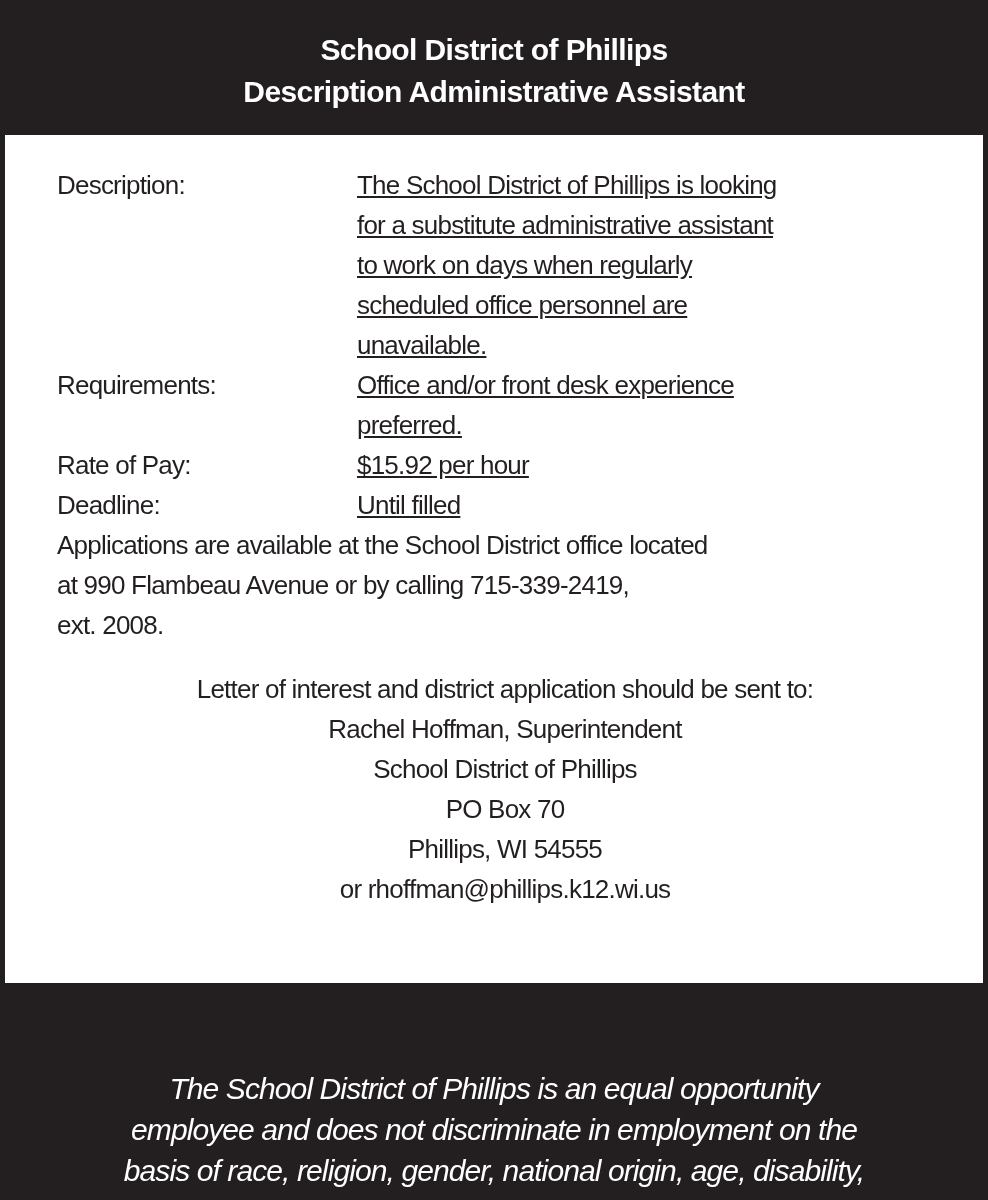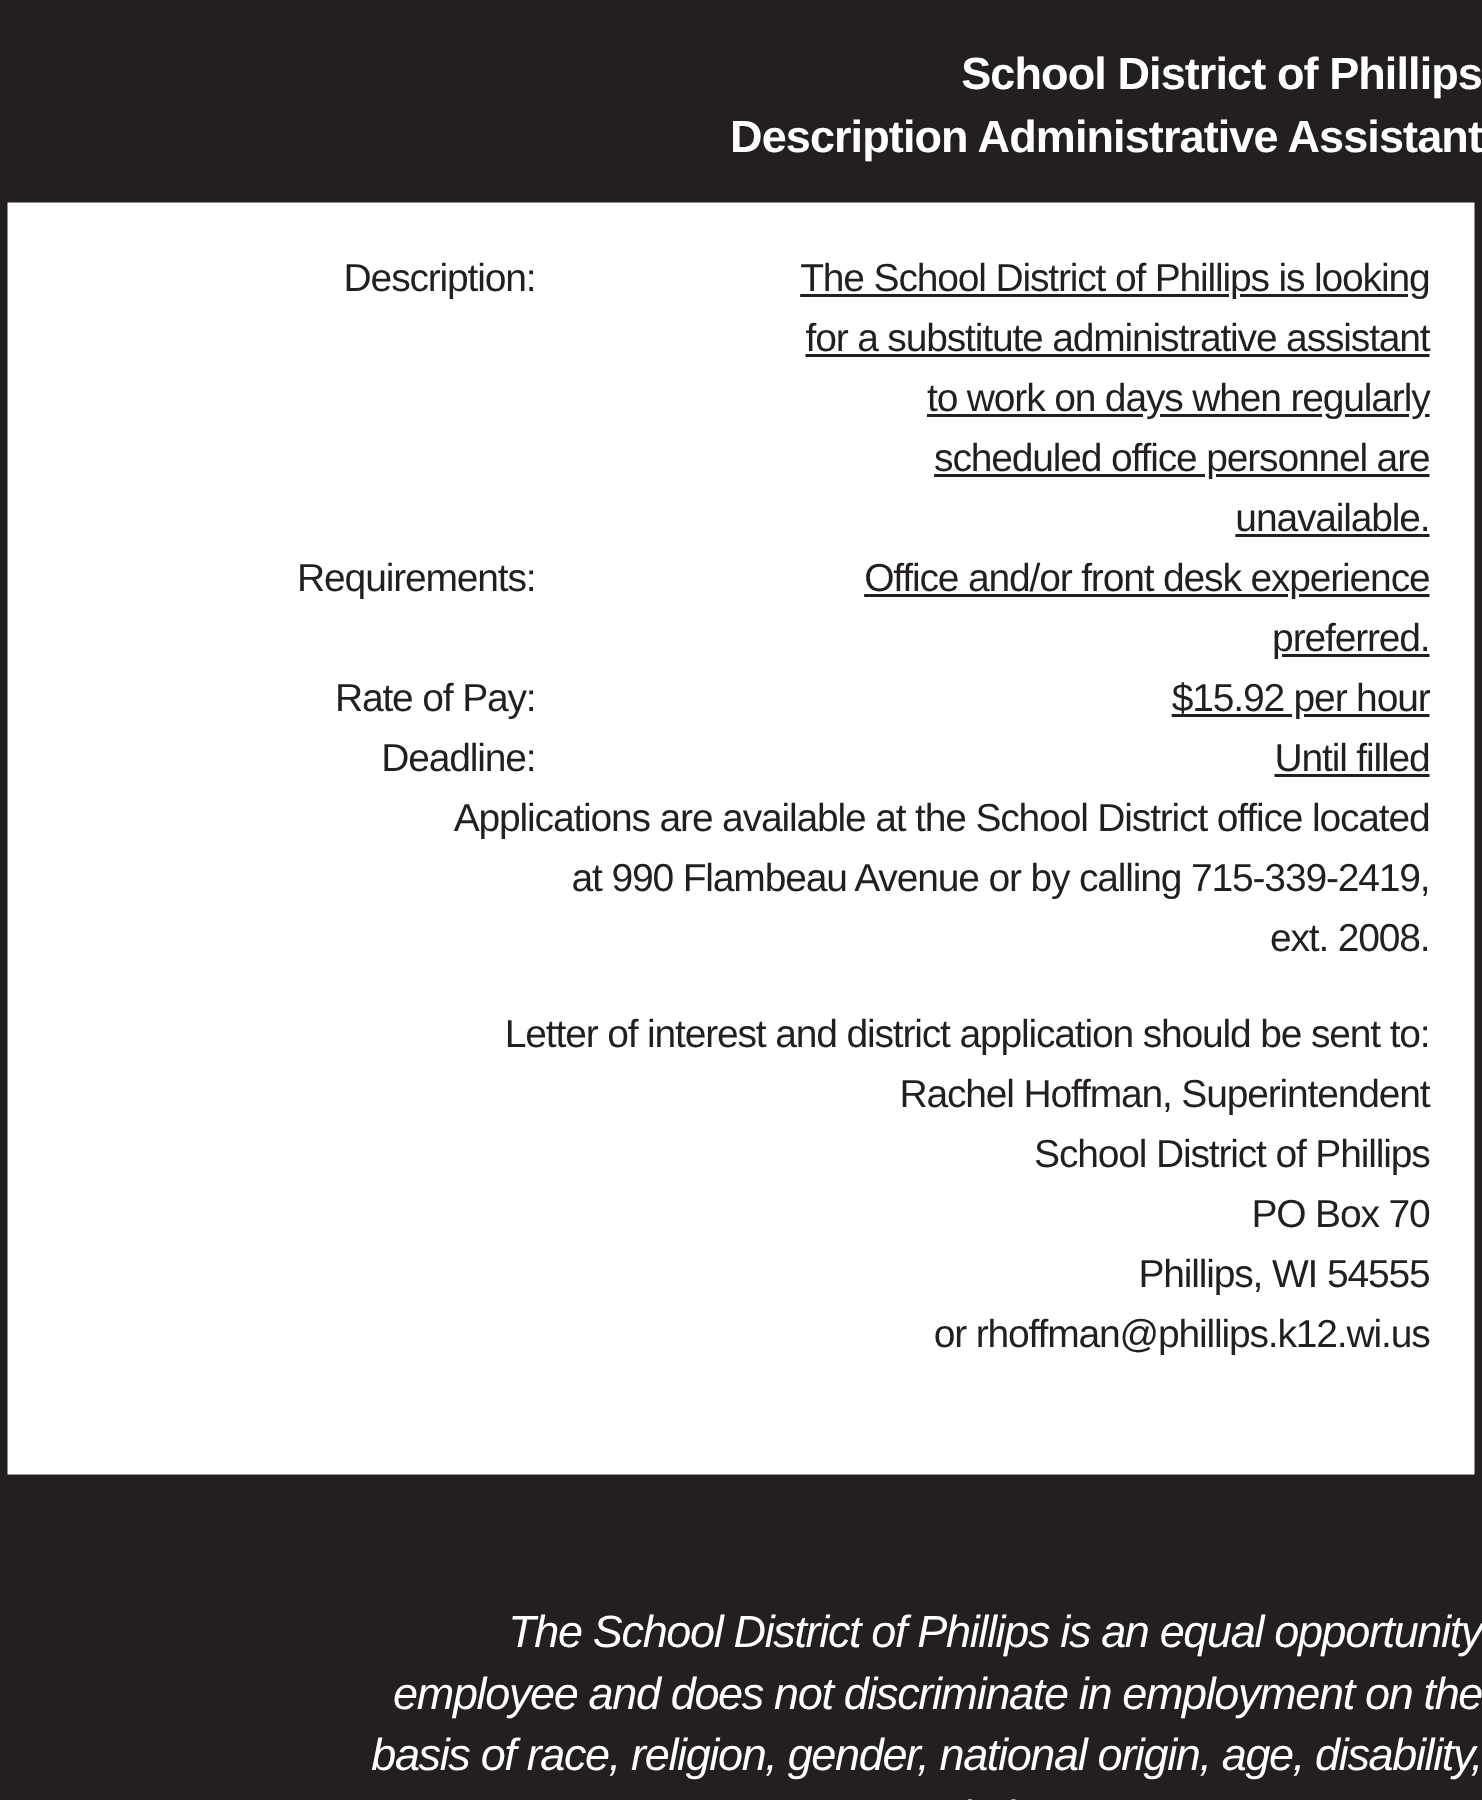--- a/index.html
+++ b/index.html
@@ -1,15 +1,15 @@
 <!DOCTYPE html>
 <html><head>
 <meta charset="utf-8">
 <style>
-  * { margin: 0; padding: 0; box-sizing: border-box; text-align: right; }
+  * { margin: 0; padding: 0; box-sizing: border-box; }
   html, body { background: #231f20; }
   .page {
     position: relative;
     width: 988px;
     height: 1200px;
     background: #231f20;
     font-family: "Liberation Sans", "DejaVu Sans", sans-serif;
     color: #231f20;
     overflow: hidden;
   }

